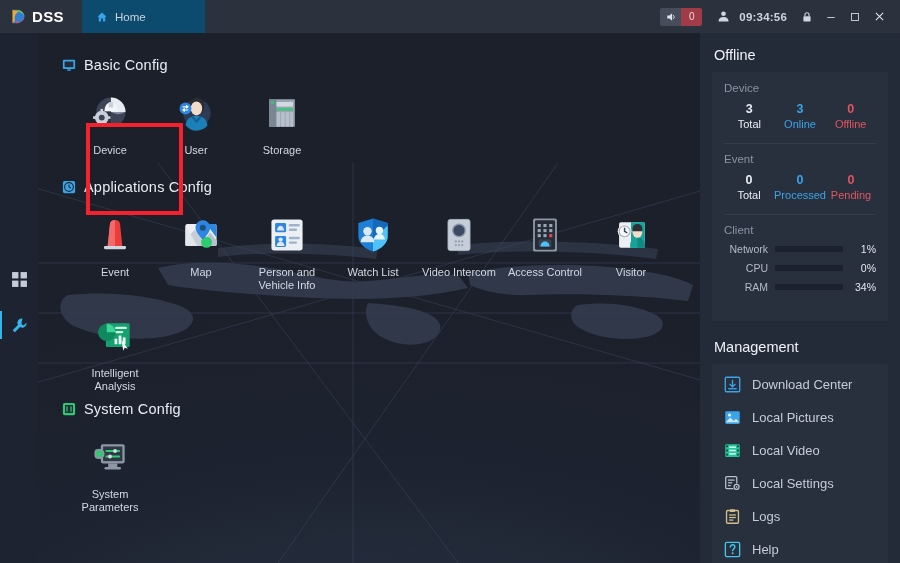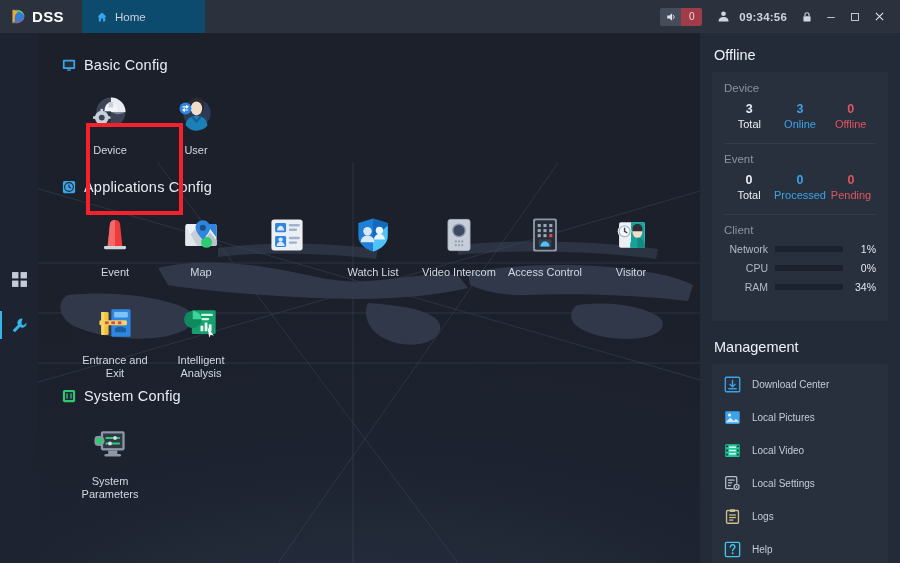--- a/index.html
+++ b/index.html
@@ -163,21 +163,21 @@
   .bar-fill { height: 100%; background: #3ddc9a; border-radius: 1px; }
   .bar-val { width: 26px; text-align: right; color: #e2e7ee; font-size: 10.5px; }
 
   .rp-title.mgmt { padding-top: 18px; }
   .mgmt-card { background: #282f3d; border-radius: 2px; padding: 4px 0 8px; }
   .mgmt-item {
     display: flex; align-items: center; gap: 11px;
     padding: 8px 12px; cursor: pointer;
   }
   .mgmt-item .mi-ico { width: 17px; height: 17px; display: block; flex: 0 0 17px; }
-  .mgmt-item .mi-lbl { color: #c5ccd8; font-size: 10px; }
+  .mgmt-item .mi-lbl { color: #c5ccd8; font-size: 13px; }
 </style>
 </head>
 <body>
 
 <div class="app">
 
   <div class="titlebar">
 
     <div class="logo-wrap">
       <svg class="logo-mark" viewBox="0 0 20 20">
@@ -336,20 +336,36 @@
                 <path d="M21 27.5 L24.5 31.5 L28 27.5 L30 28.5 L24.5 35 L19 28.5 Z" fill="#165f8c"></path>
                 <circle cx="12.5" cy="19" r="6.5" fill="#2f86e0"></circle>
                 <g stroke="#fff" stroke-width="1.3" fill="none">
                   <path d="M9.5 17.3 L15 17.3 M13.3 15.7 L15.2 17.3 L13.3 18.9"></path>
                   <path d="M15.5 20.7 L10 20.7 M11.7 19.1 L9.8 20.7 L11.7 22.3"></path>
                 </g>
               </svg>
               <span class="lbl">User</span>
             </div>
 
+            <div class="tile">
+              <svg class="ico" viewBox="0 0 48 48">
+                <rect x="10" y="9" width="28" height="30" fill="#9aa4b2"></rect>
+                <rect x="10" y="9" width="8" height="30" fill="#7b8694"></rect>
+                <rect x="18" y="12" width="18" height="5" fill="#d3d9e1"></rect>
+                <rect x="18" y="19" width="18" height="2.2" fill="#2ecc71"></rect>
+                <rect x="12" y="11.5" width="4" height="2.4" fill="#2ecc71"></rect>
+                <g fill="#b6bfcb">
+                  <rect x="18" y="23" width="4" height="16"></rect>
+                  <rect x="23" y="23" width="4" height="16"></rect>
+                  <rect x="28" y="23" width="4" height="16"></rect>
+                  <rect x="33" y="23" width="3" height="16"></rect>
+                </g>
+              </svg>
+              <span class="lbl">Storage</span>
+            </div>
 
           </div>
         </div>
 
         <div class="sec-apps">
           <div class="section-head">
             <svg class="sh-ico" viewBox="0 0 16 16">
               <rect x="1" y="1" width="14" height="14" rx="2" fill="#3ba4e8"></rect>
               <circle cx="8" cy="8" r="5" fill="none" stroke="#232a38" stroke-width="1.3"></circle>
               <path d="M8 5 L8 8 L10.2 9.4" stroke="#232a38" stroke-width="1.3" fill="none"></path>
@@ -390,20 +406,21 @@
                 <rect x="11" y="25" width="12" height="12" rx="1.5" fill="#2f86e0"></rect>
                 <circle cx="17" cy="29" r="2.4" fill="#dfe8f2"></circle>
                 <path d="M12.6 36 C13 32.8 15 31.4 17 31.4 C19 31.4 21 32.8 21.4 36 Z" fill="#dfe8f2"></path>
                 <g fill="#9fb3cc">
                   <rect x="26" y="12" width="12" height="2.6" rx="1.3"></rect>
                   <rect x="26" y="17" width="9" height="2.6" rx="1.3"></rect>
                   <rect x="26" y="26" width="12" height="2.6" rx="1.3"></rect>
                   <rect x="26" y="31" width="9" height="2.6" rx="1.3"></rect>
                 </g>
               </svg>
+              <span class="lbl">Person and Vehicle Info</span>
             </div>
 
             <div class="tile">
               <svg class="ico" viewBox="0 0 48 48">
                 <path d="M24 6 L40 11 L40 25 C40 33 33 39 24 42 C15 39 8 33 8 25 L8 11 Z" fill="#1e7fd6"></path>
                 <path d="M24 6 L40 11 L40 25 C40 33 33 39 24 42 Z" fill="#1569b8"></path>
                 <path d="M40 14 L40 25 C40 33 33 39 24 42 L24 28 Z" fill="#4fc3f7"></path>
                 <circle cx="18" cy="20" r="4.6" fill="#dbe9f7"></circle>
                 <path d="M10.5 32 C11 27 14 24.6 18 24.6 C22 24.6 25 27 25.5 32 Z" fill="#dbe9f7"></path>
                 <circle cx="31" cy="19" r="4" fill="#e8f4fe"></circle>
@@ -463,36 +480,20 @@
                 <circle cx="17" cy="20" r="6" fill="none" stroke="#aab3c0" stroke-width="1.4"></circle>
                 <path d="M17 16 L17 20 L20 21.6" stroke="#3c4656" stroke-width="1.6" fill="none"></path>
               </svg>
               <span class="lbl">Visitor</span>
             </div>
 
           </div>
 
           <div class="tile-row">
 
-            <div class="tile">
-              <svg class="ico" viewBox="0 0 48 48">
-                <rect x="20" y="9" width="21" height="30" rx="1.5" fill="#2f86e0"></rect>
-                <rect x="23" y="12" width="15" height="6" rx="1" fill="#7fc3f5"></rect>
-                <path d="M24 30 C26 27.5 33 27.5 36 30 L36 34 L24 34 Z" fill="#1b5e9c"></path>
-                <rect x="9" y="12" width="8" height="25" rx="1.5" fill="#f0c13c"></rect>
-                <rect x="9" y="12" width="3.5" height="25" fill="#f7d76a"></rect>
-                <rect x="7" y="21" width="30" height="5.5" rx="1.5" fill="#f5d460"></rect>
-                <g fill="#e0484f">
-                  <rect x="13" y="22.2" width="4" height="3.1"></rect>
-                  <rect x="20" y="22.2" width="4" height="3.1"></rect>
-                  <rect x="27" y="22.2" width="4" height="3.1"></rect>
-                </g>
-              </svg>
-              <span class="lbl">Entrance and Exit</span>
-            </div>
 
             <div class="tile">
               <svg class="ico" viewBox="0 0 48 48">
                 <rect x="14" y="10" width="26" height="26" rx="1.5" fill="#17a06f"></rect>
                 <g fill="#cdf3e2">
                   <rect x="24" y="14" width="13" height="2.4" rx="1.2"></rect>
                   <rect x="24" y="18.5" width="9" height="2.4" rx="1.2"></rect>
                 </g>
                 <g fill="#e9fbf3">
                   <rect x="23.5" y="27" width="3" height="6"></rect>

